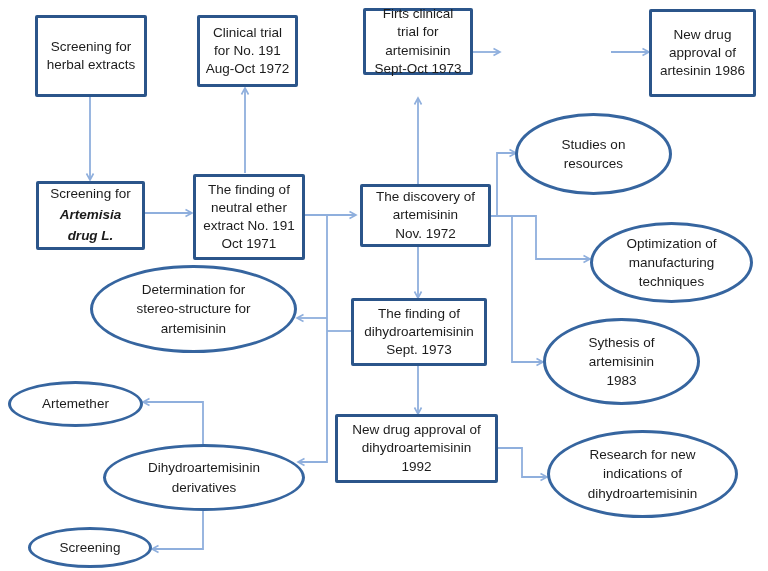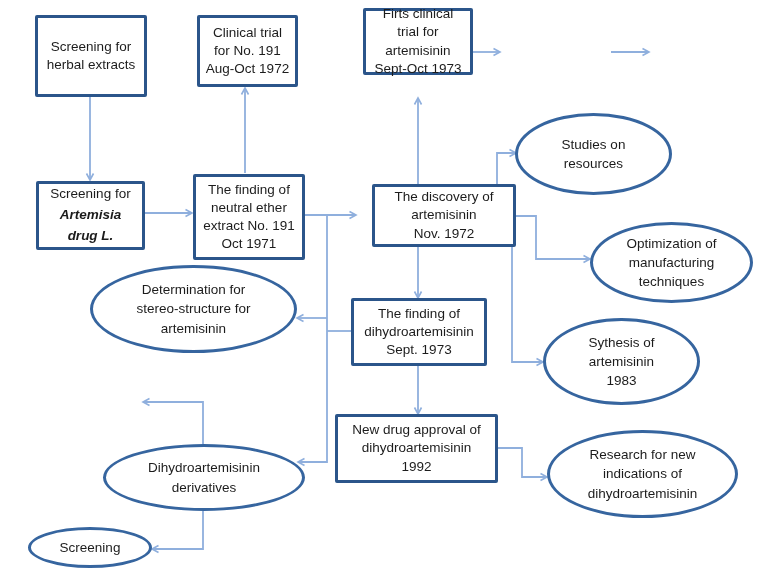--- a/index.html
+++ b/index.html
@@ -81,35 +81,40 @@
   </div>
 
   <div class="node box" style="left:363px;top:8px;width:110px;height:67px">
     <span class="lbl">Firts clinical
 trial for
 artemisinin
 Sept-Oct 1973</span>
   </div>
 
 
+  <div class="node box" style="left:649px;top:9px;width:107px;height:88px">
+    <span class="lbl">New drug
+approval of
+artesinin 1986</span>
+  </div>
 
   <div class="node box artemisia-box" style="left:36px;top:181px;width:109px;height:69px">
     <span class="lbl">Screening for</span>
     <span class="lbl italic">Artemisia</span>
     <span class="lbl italic">drug L.</span>
   </div>
 
   <div class="node box" style="left:193px;top:174px;width:112px;height:86px">
     <span class="lbl">The finding of
 neutral ether
 extract No. 191
 Oct 1971</span>
   </div>
 
-  <div class="node box" style="left:372px;top:184px;width:144px;height:63px">
+  <div class="node box" style="left:360px;top:184px;width:131px;height:63px">
     <span class="lbl">The discovery of
 artemisinin
 Nov. 1972</span>
   </div>
 
   <div class="node box" style="left:351px;top:298px;width:136px;height:68px">
     <span class="lbl">The finding of
 dihydroartemisinin
 Sept. 1973</span>
   </div>
@@ -136,20 +141,23 @@
 artemisinin
 1983</span>
   </div>
 
   <div class="node ellipse" style="left:90px;top:265px;width:207px;height:88px">
     <span class="lbl">Determination for
 stereo-structure for
 artemisinin</span>
   </div>
 
+  <div class="node ellipse" style="left:8px;top:381px;width:135px;height:46px">
+    <span class="lbl">Artemether</span>
+  </div>
 
   <div class="node ellipse" style="left:103px;top:444px;width:202px;height:67px">
     <span class="lbl">Dihydroartemisinin
 derivatives</span>
   </div>
 
   <div class="node ellipse" style="left:28px;top:527px;width:124px;height:41px">
     <span class="lbl">Screening</span>
   </div>
 

